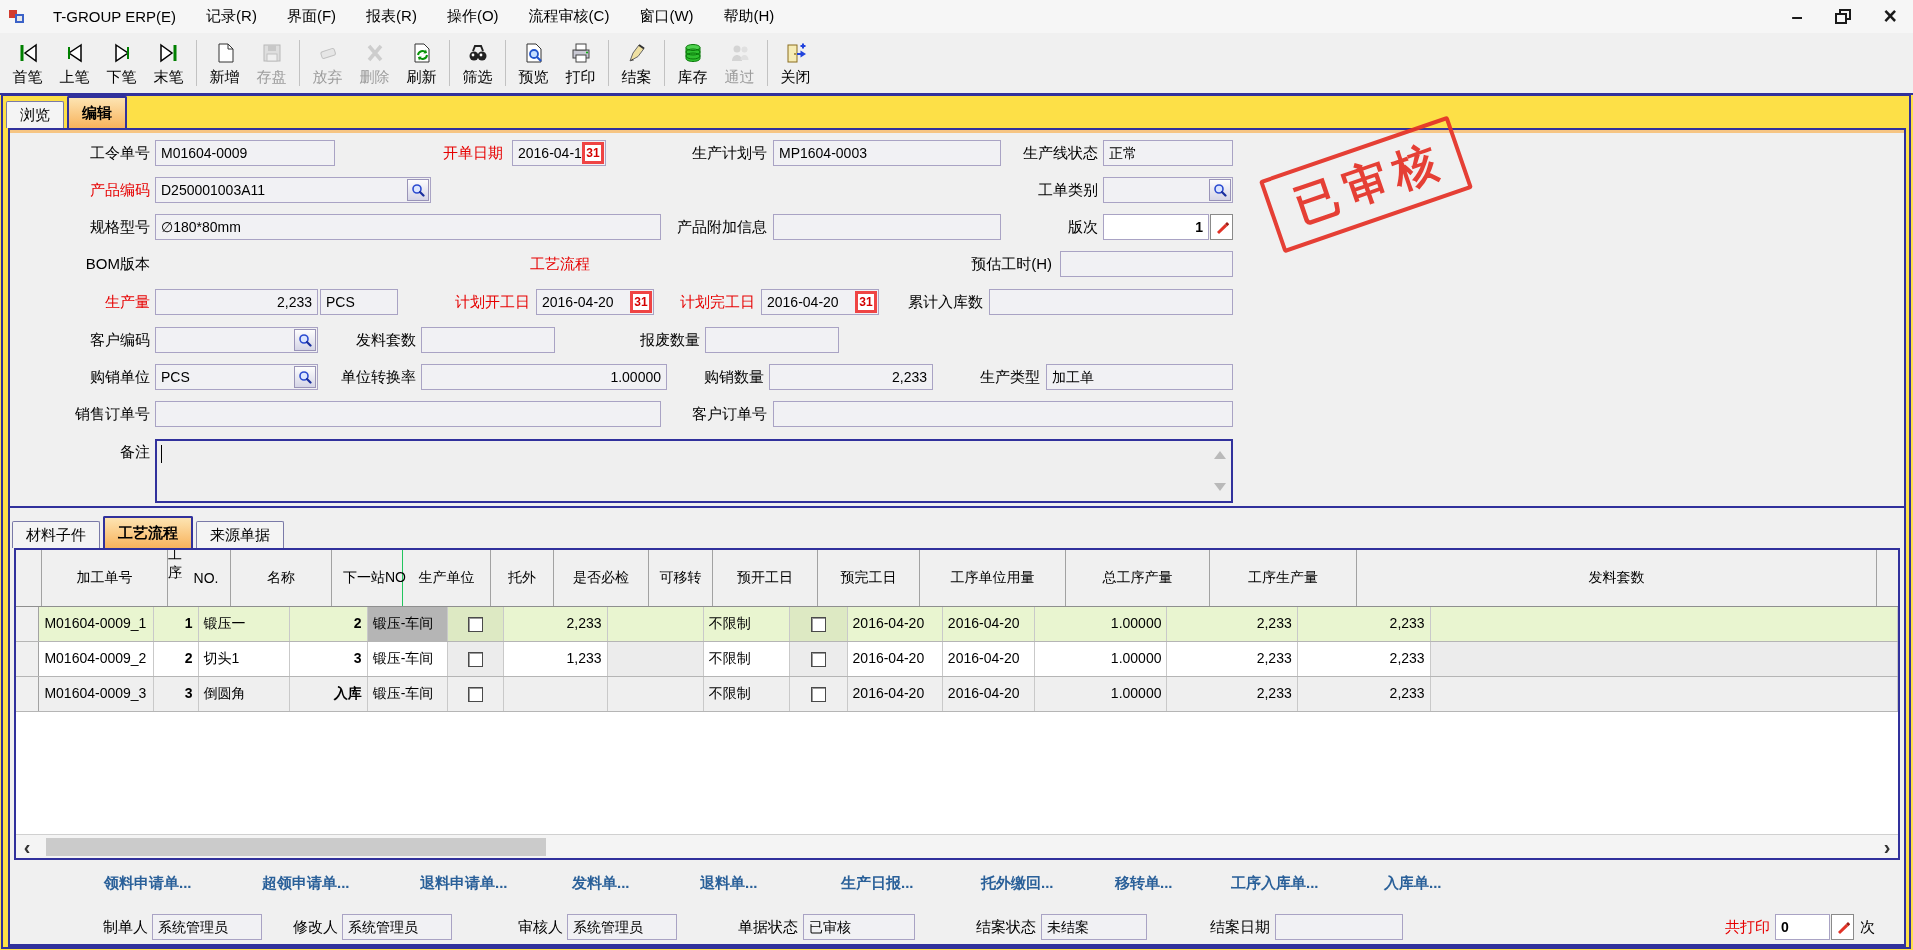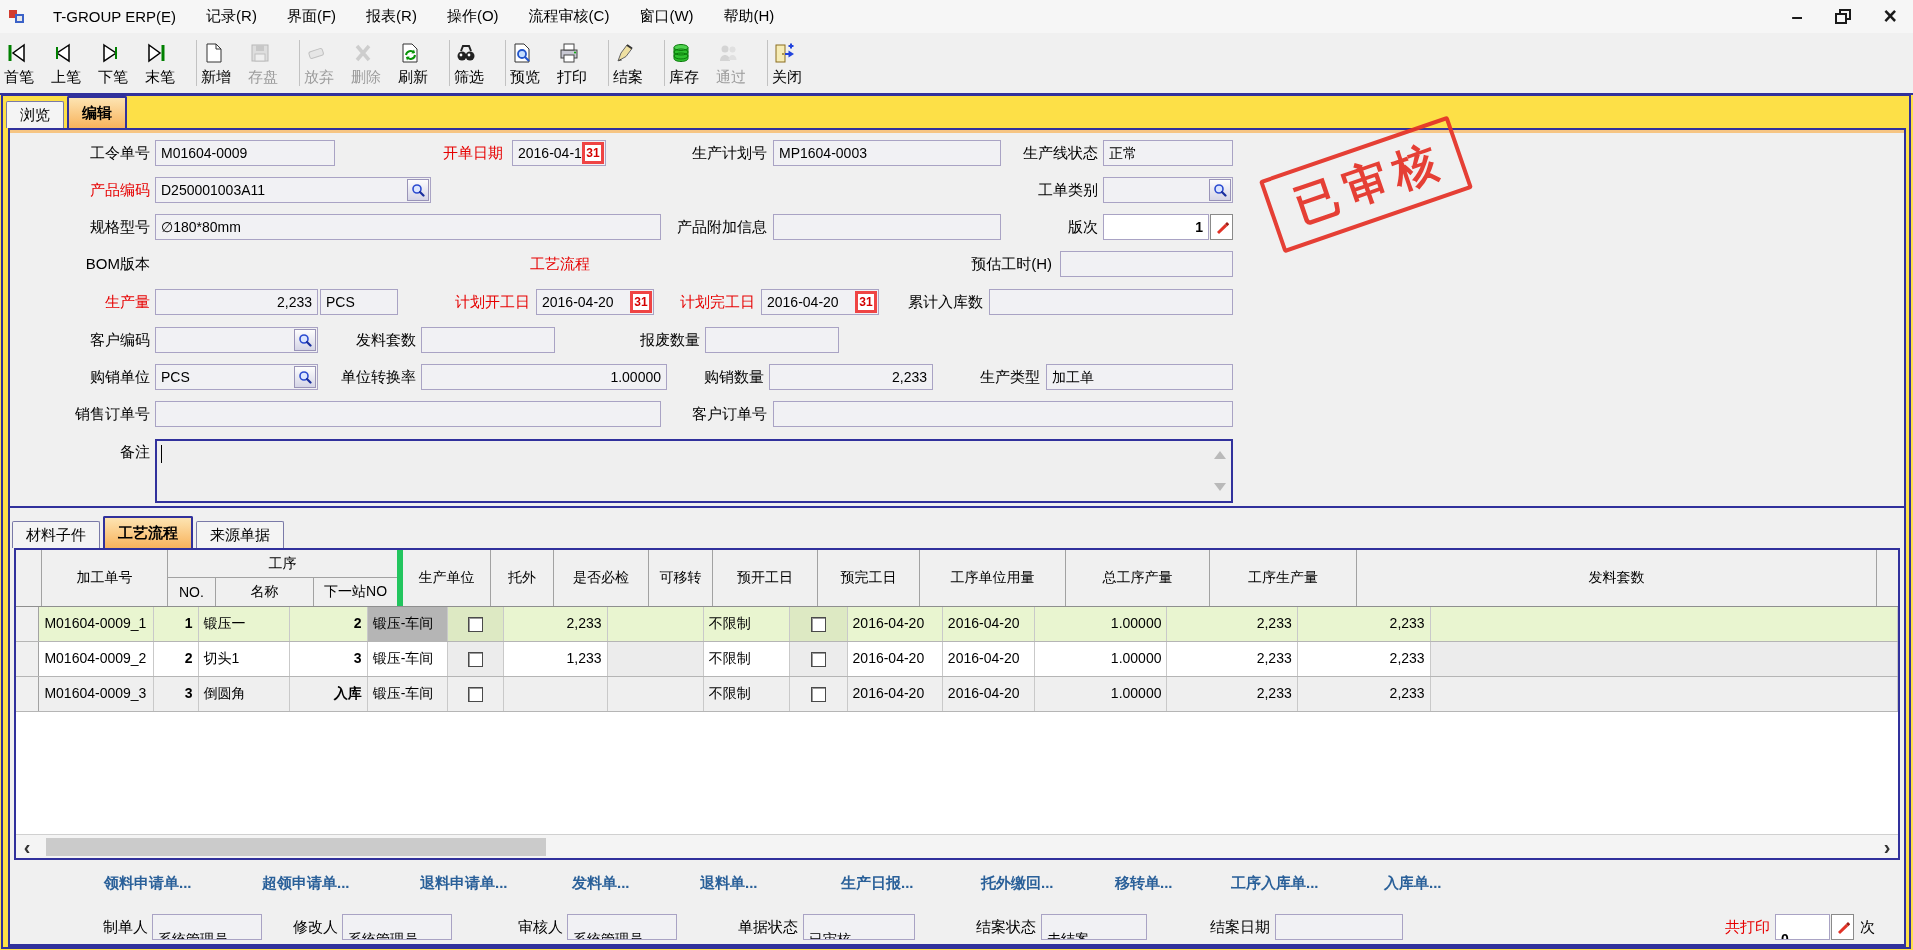--- a/index.html
+++ b/index.html
@@ -8,21 +8,21 @@
 
 
 .menubar{position:absolute;top:0;left:0;width:100%;height:33px;background:#f6f6f6;display:flex;align-items:center;padding-left:8px}
 .appicon{width:20px;height:18px;margin-right:10px}
 .menu-item{padding:0 15px;height:100%;display:flex;align-items:center;white-space:nowrap;cursor:default}
 .wc{position:absolute;right:16px;top:4px;display:flex;gap:32px;align-items:center;height:24px}
 .wc .glyph{font-size:20px;font-weight:bold;line-height:24px;color:#1a1a1a}
 
 
 .toolbar{position:absolute;top:33px;left:0;width:100%;height:60px;display:flex;align-items:center;padding-left:4px;background:#f0f0f0}
-.tbtn{width:47px;height:56px;display:flex;flex-direction:column;align-items:flex-start;justify-content:center;gap:4px;cursor:default}
+.tbtn{width:47px;height:56px;display:flex;flex-direction:column;align-items:center;justify-content:center;gap:4px;cursor:default}
 .tbtn .lbl{font-size:15px;line-height:17px;white-space:nowrap}
 .tbtn.disabled .lbl{color:#9c9c9c}
 .tbtn.disabled svg{filter:grayscale(1) opacity(.55)}
 .tsep{width:1px;height:46px;background:#c2c2c2;margin:0 4px}
 .toolbar-underline{position:absolute;top:93px;left:0;width:100%;height:2px;background:#31319c}
 
 
 .tabstrip{position:absolute;top:96px;left:6px;height:32px;display:flex;align-items:flex-end;gap:3px;z-index:5}
 .tab{height:27px;padding:0 13px;display:flex;align-items:center;background:#f4f4f4;border:1px solid #7a7aa8;border-bottom:none;border-radius:2px 2px 0 0}
 .tab.active{height:32px;background:linear-gradient(#fde4b2,#f8b35c);border:2px solid #31319c;border-bottom:none;font-weight:bold}
@@ -51,21 +51,21 @@
 
 .stamp{position:absolute;left:1266px;top:146px;transform:rotate(-19deg);color:#e53227;border:4px solid #e53227;border-radius:3px;font-size:44px;font-weight:bold;letter-spacing:8px;padding:5px 14px 5px 22px;opacity:.93;background:rgba(255,255,255,.04)}
 
 
 .subtabstrip{position:absolute;top:514px;left:12px;height:34px;display:flex;align-items:flex-end;gap:3px;z-index:5}
 
 
 .panel-grid{position:absolute;left:14px;top:548px;width:1886px;height:312px;border:2px solid #31319c;background:#fff;overflow:hidden}
 .g-head{display:flex;background:#f0f0f0;border-bottom:1px solid #8f8f8f;height:57px}
 .hcell{border-right:1px solid #a2a2a2;display:flex;align-items:center;justify-content:center;text-align:center;height:100%;font-size:14px}
-.hgroup{border-right:6px solid #22c55e;display:flex;flex-direction:column;height:100%}
+.hgroup{border-right:1px solid #22c55e;display:flex;flex-direction:row;height:100%}
 .hgroup .htop{height:28px;border-bottom:1px solid #a2a2a2;display:flex;align-items:center;justify-content:center;font-size:14px}
 .hgroup .hsub{display:flex;flex:1}
 .hgroup .hsub>div{display:flex;align-items:center;justify-content:center;border-right:1px solid #a2a2a2;font-size:14px}
 .hgroup .hsub>div:last-child{border-right:none}
 .g-row{display:flex;height:35px;background:#fff;border-bottom:1px solid #b5b5b5}
 .c{border-right:1px solid #c9c9c9;line-height:33px;padding:0 5px;overflow:hidden;white-space:nowrap;font-size:14px}
 .c.num{text-align:right}
 .c.b{font-weight:bold}
 .c.sel{width:26px;background:#f0f0f0;border-right:1px solid #a2a2a2;padding:0}
 .c.ck{display:flex;align-items:center;justify-content:center;padding:0;background:#ececec}
@@ -78,21 +78,21 @@
 .c.dim{background:#ececec}
 .g-filler{height:123px;background:#fff}
 .hscroll{position:absolute;left:0;bottom:0;width:100%;height:24px;background:#f4f4f4;border-top:1px solid #d0d0d0}
 .hs-arrow{position:absolute;top:0;width:22px;height:24px;display:flex;align-items:center;justify-content:center;color:#333;font-size:20px;font-weight:bold}
 .hs-thumb{position:absolute;left:30px;top:3px;width:500px;height:18px;background:#cbcbcb}
 
 
 .dlink{position:absolute;top:874px;color:#2a6099;font-weight:bold;white-space:nowrap;cursor:pointer}
 .sbl{position:absolute;top:914px;height:26px;line-height:26px;text-align:right;white-space:nowrap}
 .sbl.red{color:#e60000}
-.sbi{position:absolute;top:914px;height:26px;line-height:24px;background:#f1f1f4;border:1px solid #a9a3c4;padding:12px 5px;font-size:14px;white-space:nowrap;overflow:hidden}
+.sbi{position:absolute;top:914px;height:26px;line-height:24px;background:#f1f1f4;border:1px solid #a9a3c4;padding:0 5px;font-size:14px;white-space:nowrap;overflow:hidden}
 .bottom-line{position:absolute;left:8px;top:946px;width:1898px;height:2px;background:#31319c}
 </style>
 </head>
 <body>
 
 <div class="screen">
 
   <div class="menubar">
     <svg class="appicon" viewBox="0 0 20 18">
         <rect x="1" y="2" width="8" height="8" fill="#d23b2e"></rect>

